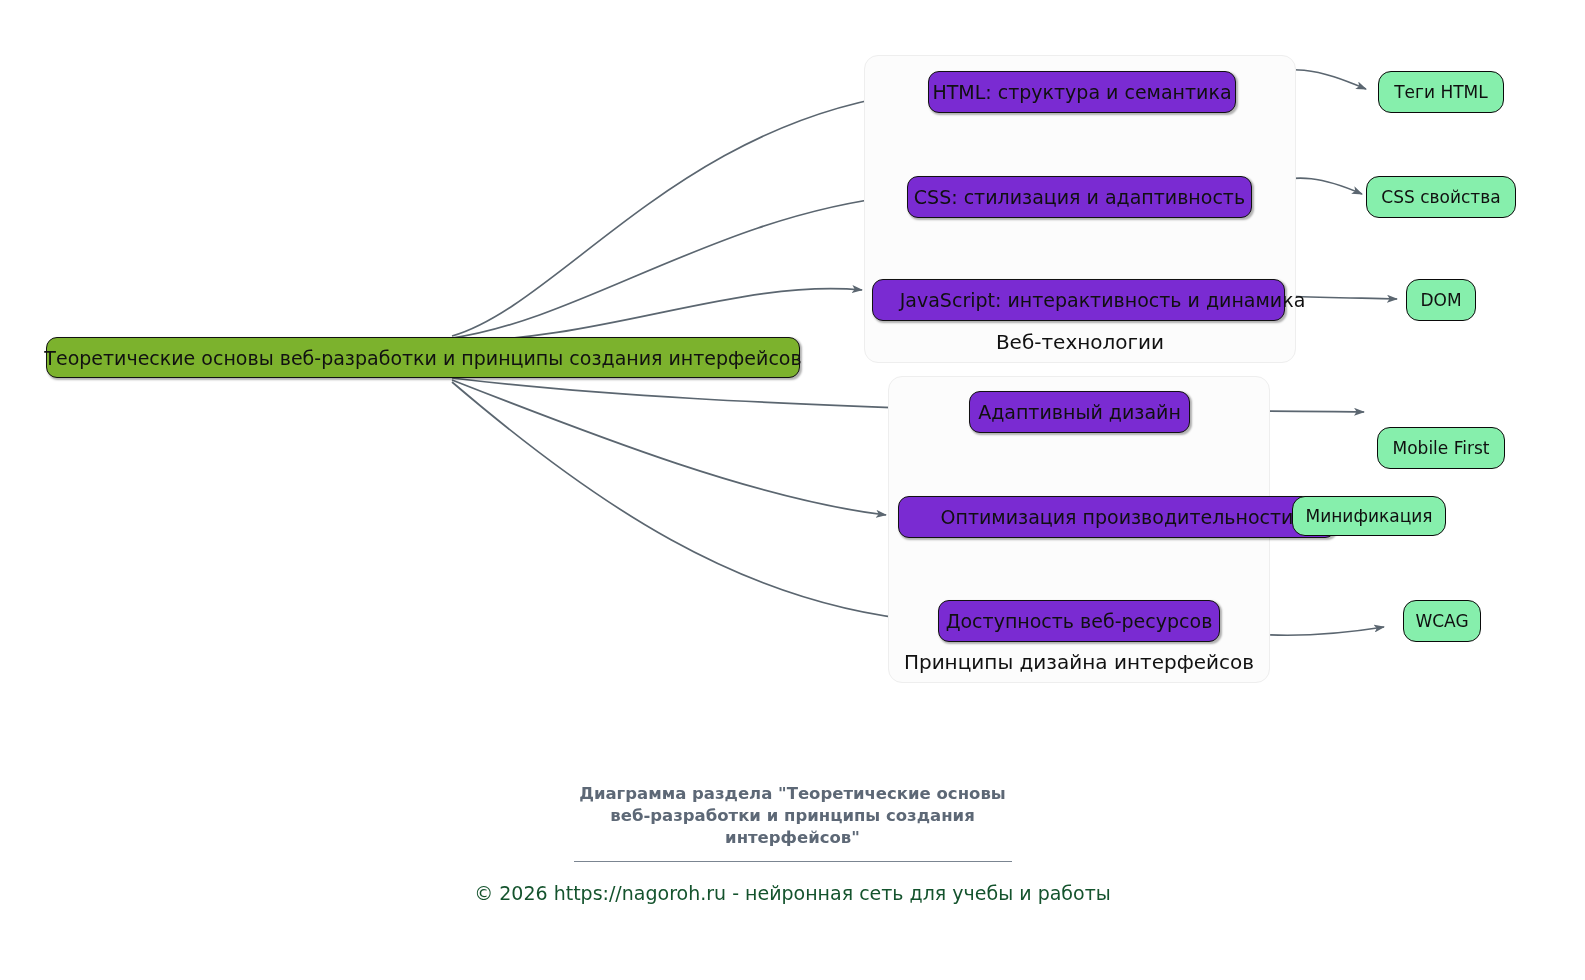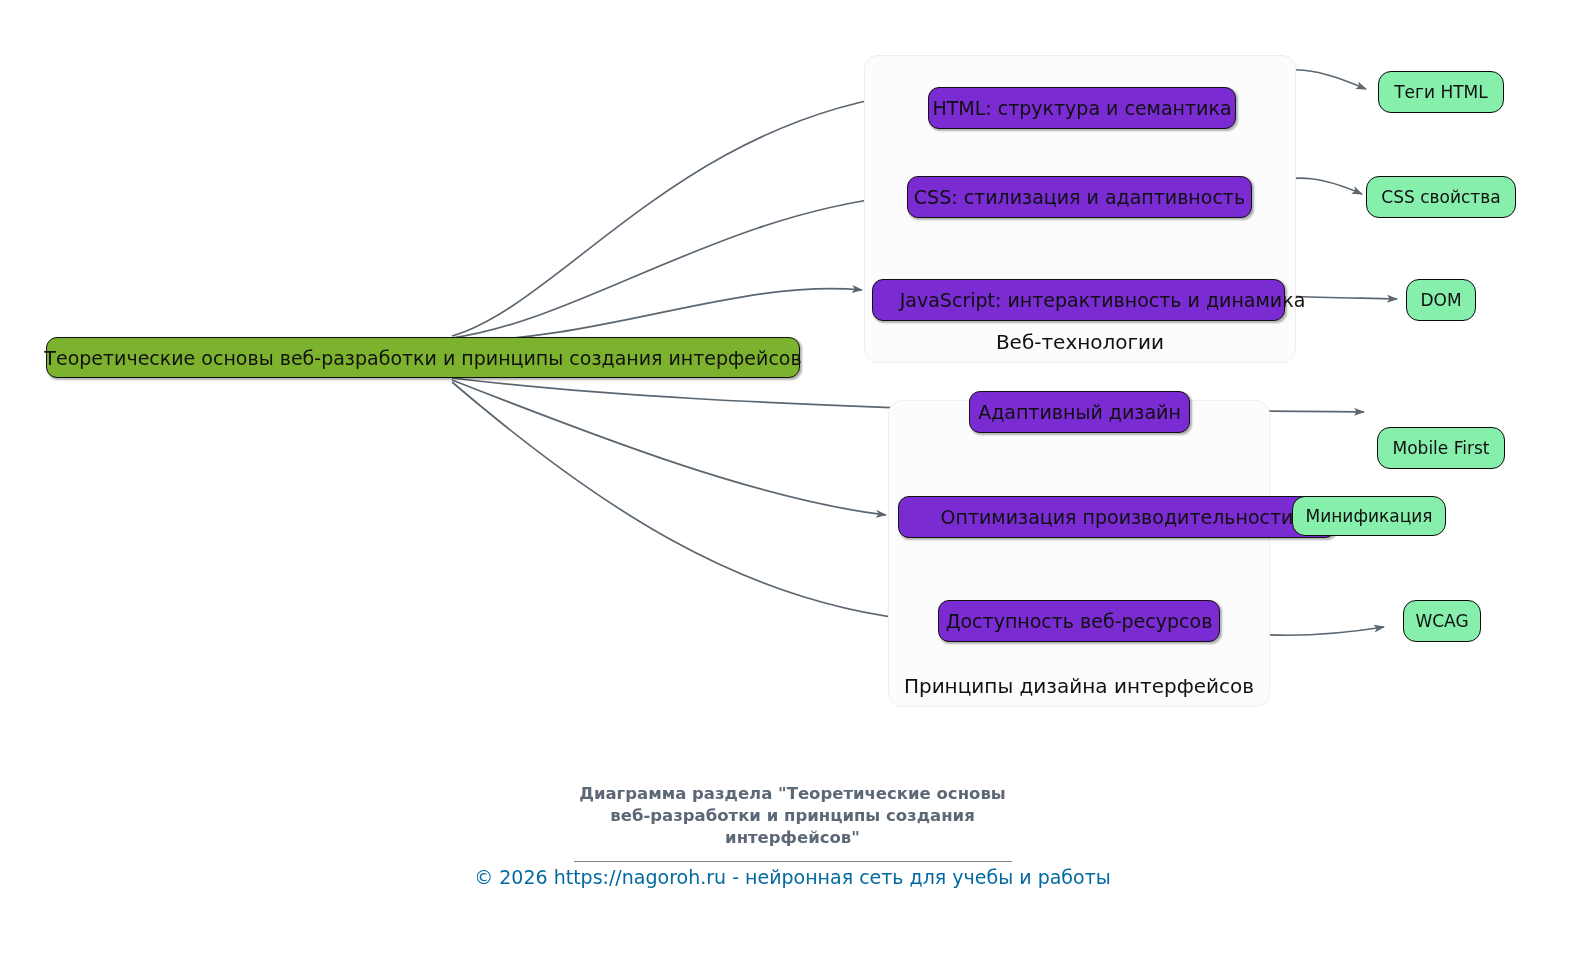--- a/index.html
+++ b/index.html
@@ -94,23 +94,23 @@
     line-height: 22px;
     font-family: "DejaVu Sans", "Liberation Sans", sans-serif;
   }
   .footer-rule {
     width: 438px;
     height: 0;
     border-top: 1.5px solid #7b8591;
     margin: 12px auto 0 auto;
   }
   .footer-credit {
-    margin-top: 4px;
+    margin-top: 20px;
     font-size: 19px;
-    color: #0369a1;
+    color: #14532d;
     font-family: "DejaVu Sans", "Liberation Sans", sans-serif;
   }
 </style>
 </head>
 <body>
 
 <div id="canvas">
 
   <svg class="edges-svg" viewBox="0 0 1585 980">
     <defs>
@@ -134,29 +134,29 @@
       <path d="M1190,411 C1250,411 1310,411 1364,412"></path>
       <path d="M1262,521 C1300,523 1330,521 1358,518"></path>
       <path d="M1220,630 C1280,640 1340,634 1384,627"></path>
     </g>
   </svg>
 
   <div class="cluster" style="left:864px; top:55px; width:432px; height:308px;">
     <div class="cluster-label" style="bottom:8px;">Веб-технологии</div>
   </div>
 
-  <div class="cluster" style="left:888px; top:376px; width:382px; height:307px;margin-top:24px;">
+  <div class="cluster" style="left:888px; top:376px; width:382px; height:307px;">
     <div class="cluster-label" style="bottom:8px;">Принципы дизайна интерфейсов</div>
   </div>
 
   <div class="node node-root" style="left:46px; top:337px; width:754px; height:41px;">
     <span>Теоретические основы веб-разработки и принципы создания интерфейсов</span>
   </div>
 
-  <div class="node node-branch" style="left:928px; top:71px; width:308px; height:42px;margin-top:16px;">
+  <div class="node node-branch" style="left:928px; top:71px; width:308px; height:42px;">
     <span>HTML: структура и семантика</span>
   </div>
 
   <div class="node node-branch" style="left:907px; top:176px; width:345px; height:42px;">
     <span>CSS: стилизация и адаптивность</span>
   </div>
 
   <div class="node node-branch" style="left:872px; top:279px; width:413px; height:42px;padding-left:48px;">
     <span>JavaScript: интерактивность и динамика</span>
   </div>

